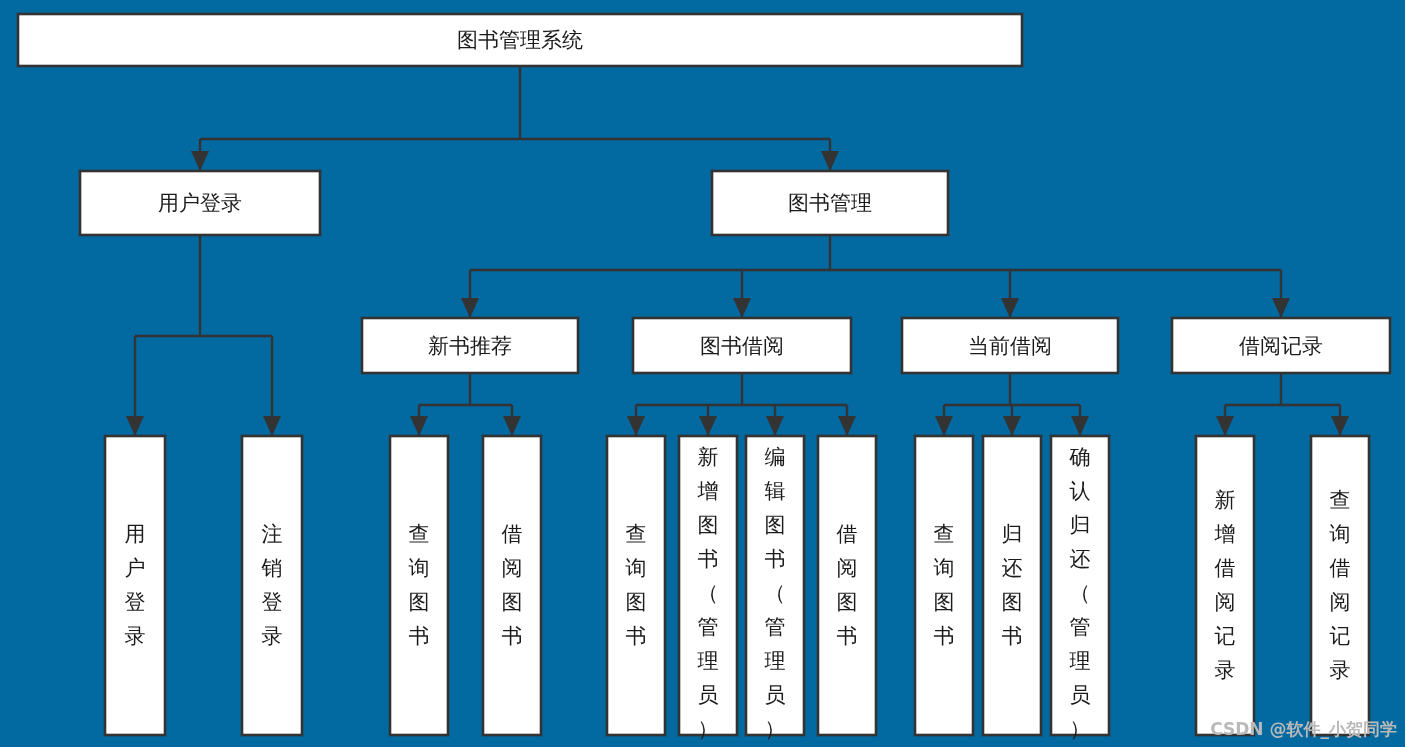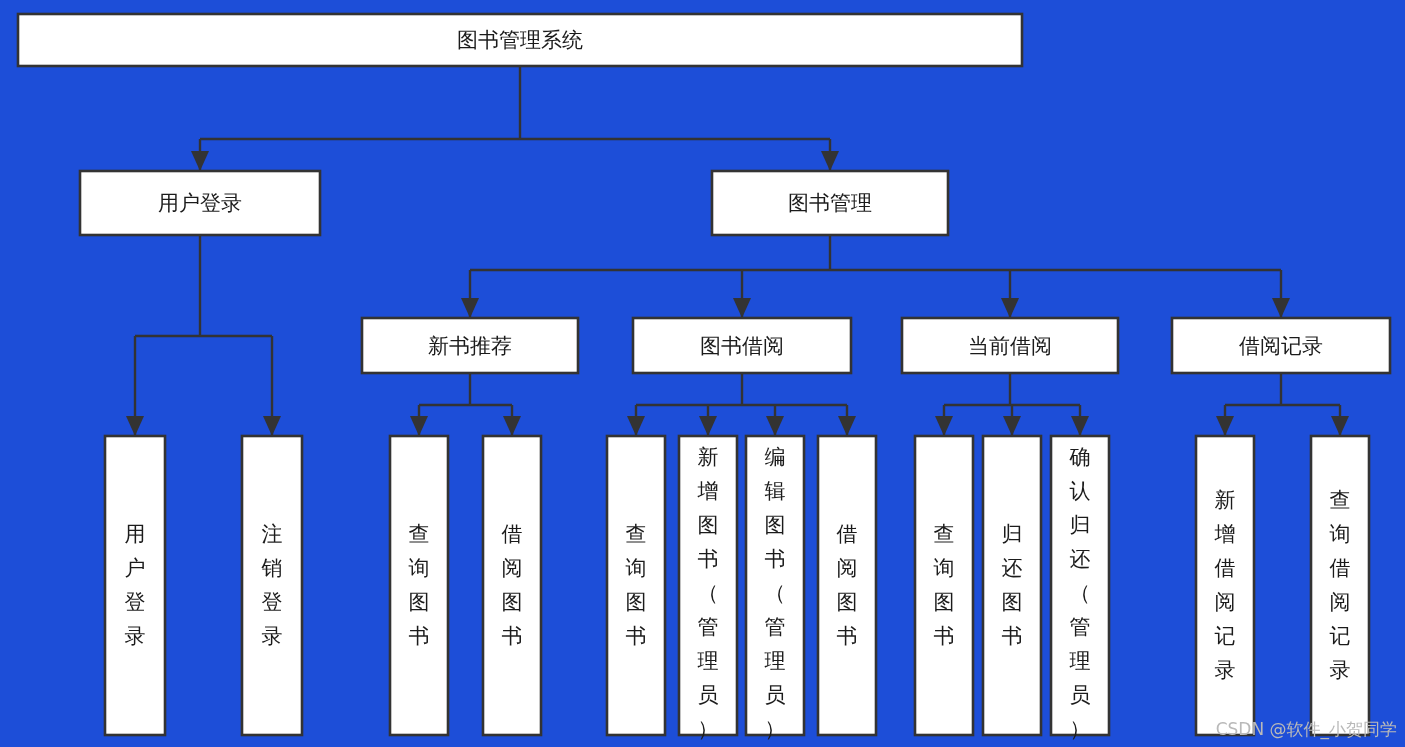--- a/index.html
+++ b/index.html
@@ -11,21 +11,21 @@
   body {
     width: 1405px;
     height: 747px;
     font-family: "DejaVu Sans", "Liberation Sans", sans-serif;
     overflow: hidden;
   }
   #diagram-root {
     position: relative;
     width: 1405px;
     height: 747px;
-    background: #1d4ed8;
+    background: #0369a1;
   }
   svg#tree-svg {
     position: absolute;
     left: 0;
     top: 0;
     width: 1405px;
     height: 747px;
     display: block;
   }
   .node-box {
@@ -60,20 +60,21 @@
   }
   .watermark {
     position: absolute;
     right: 8px;
     bottom: 6px;
     color: #b9b9b9;
     font-size: 17px;
     font-family: "DejaVu Sans", "Liberation Sans", sans-serif;
     white-space: nowrap;
     user-select: none;
+    font-weight: bold;
   }
 </style>
 </head>
 <body>
 
 <div id="diagram-root">
   <svg id="tree-svg" viewBox="0 0 1405 747" xmlns="http://www.w3.org/2000/svg">
     <g id="connector-layer">
         <path d="M520 66 L520 139" class="connector"></path>
         <path d="M200 139 L830 139" class="connector"></path>

